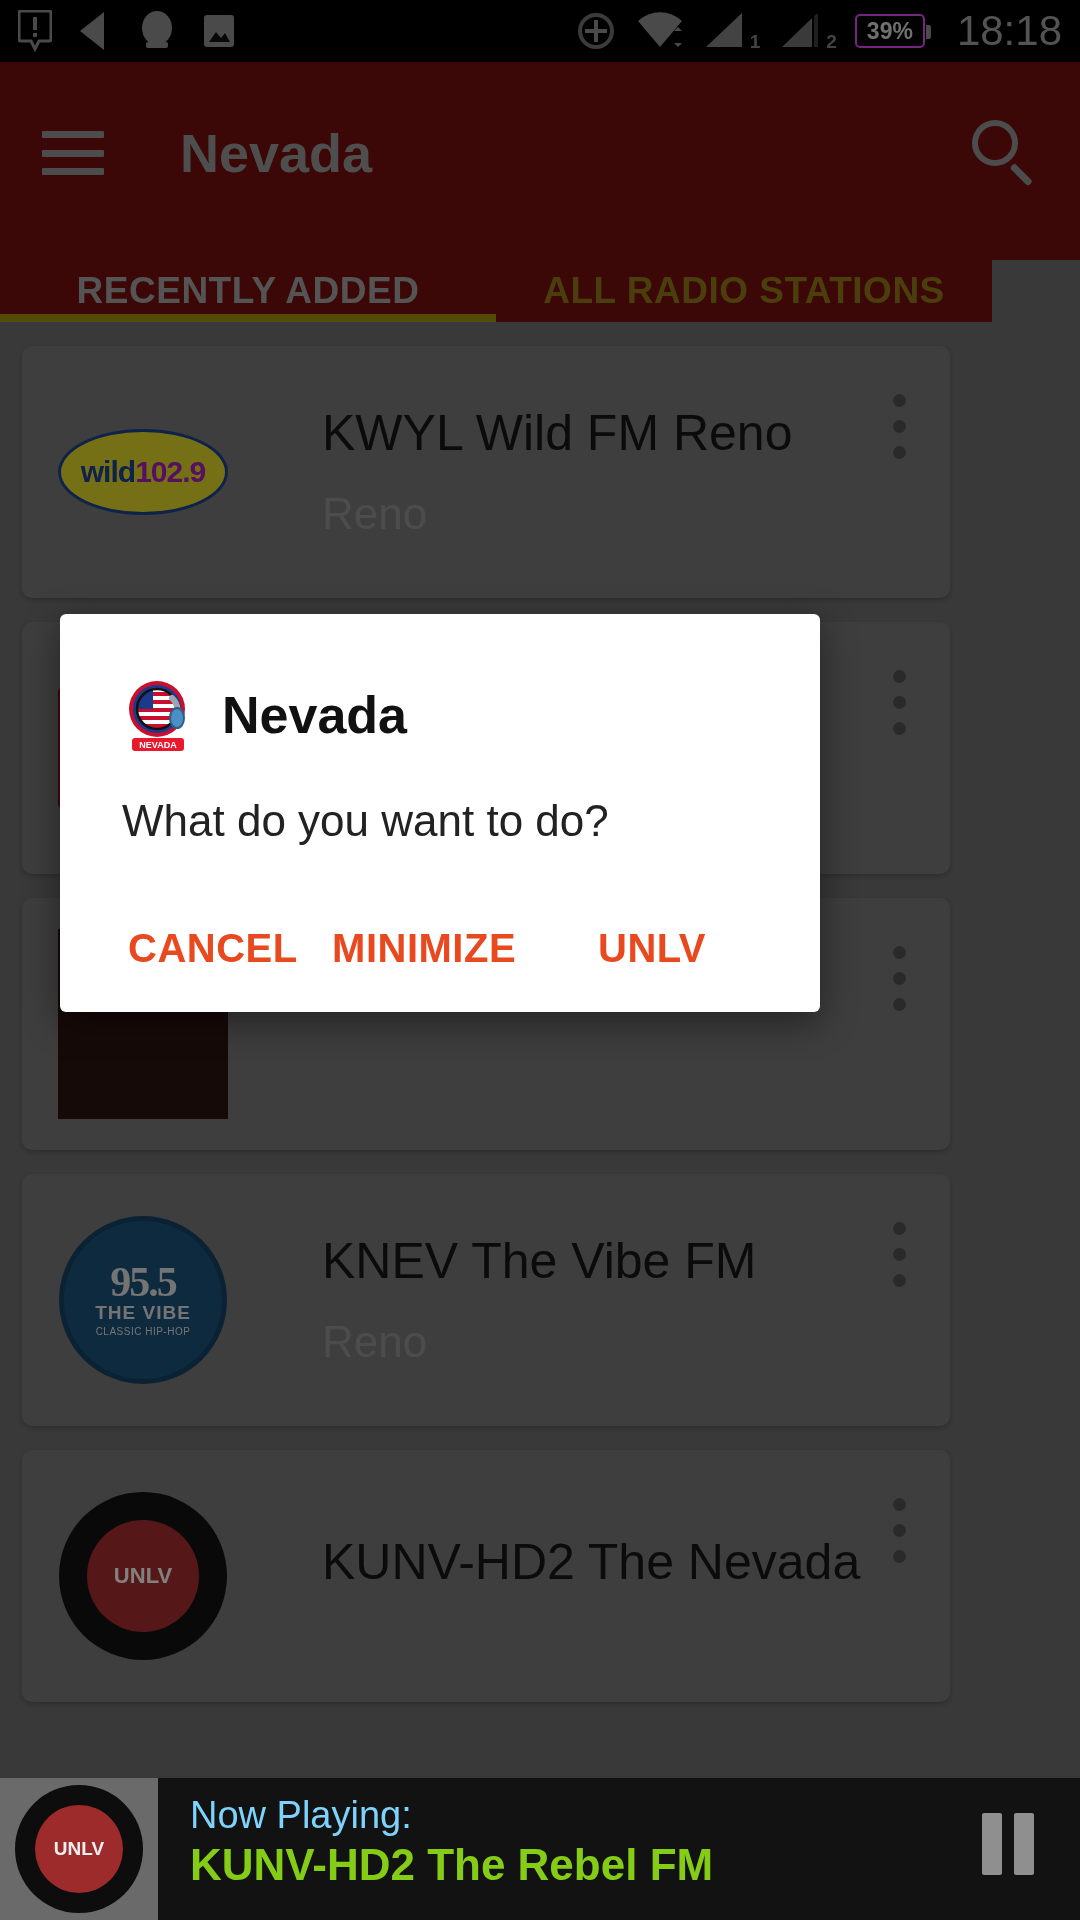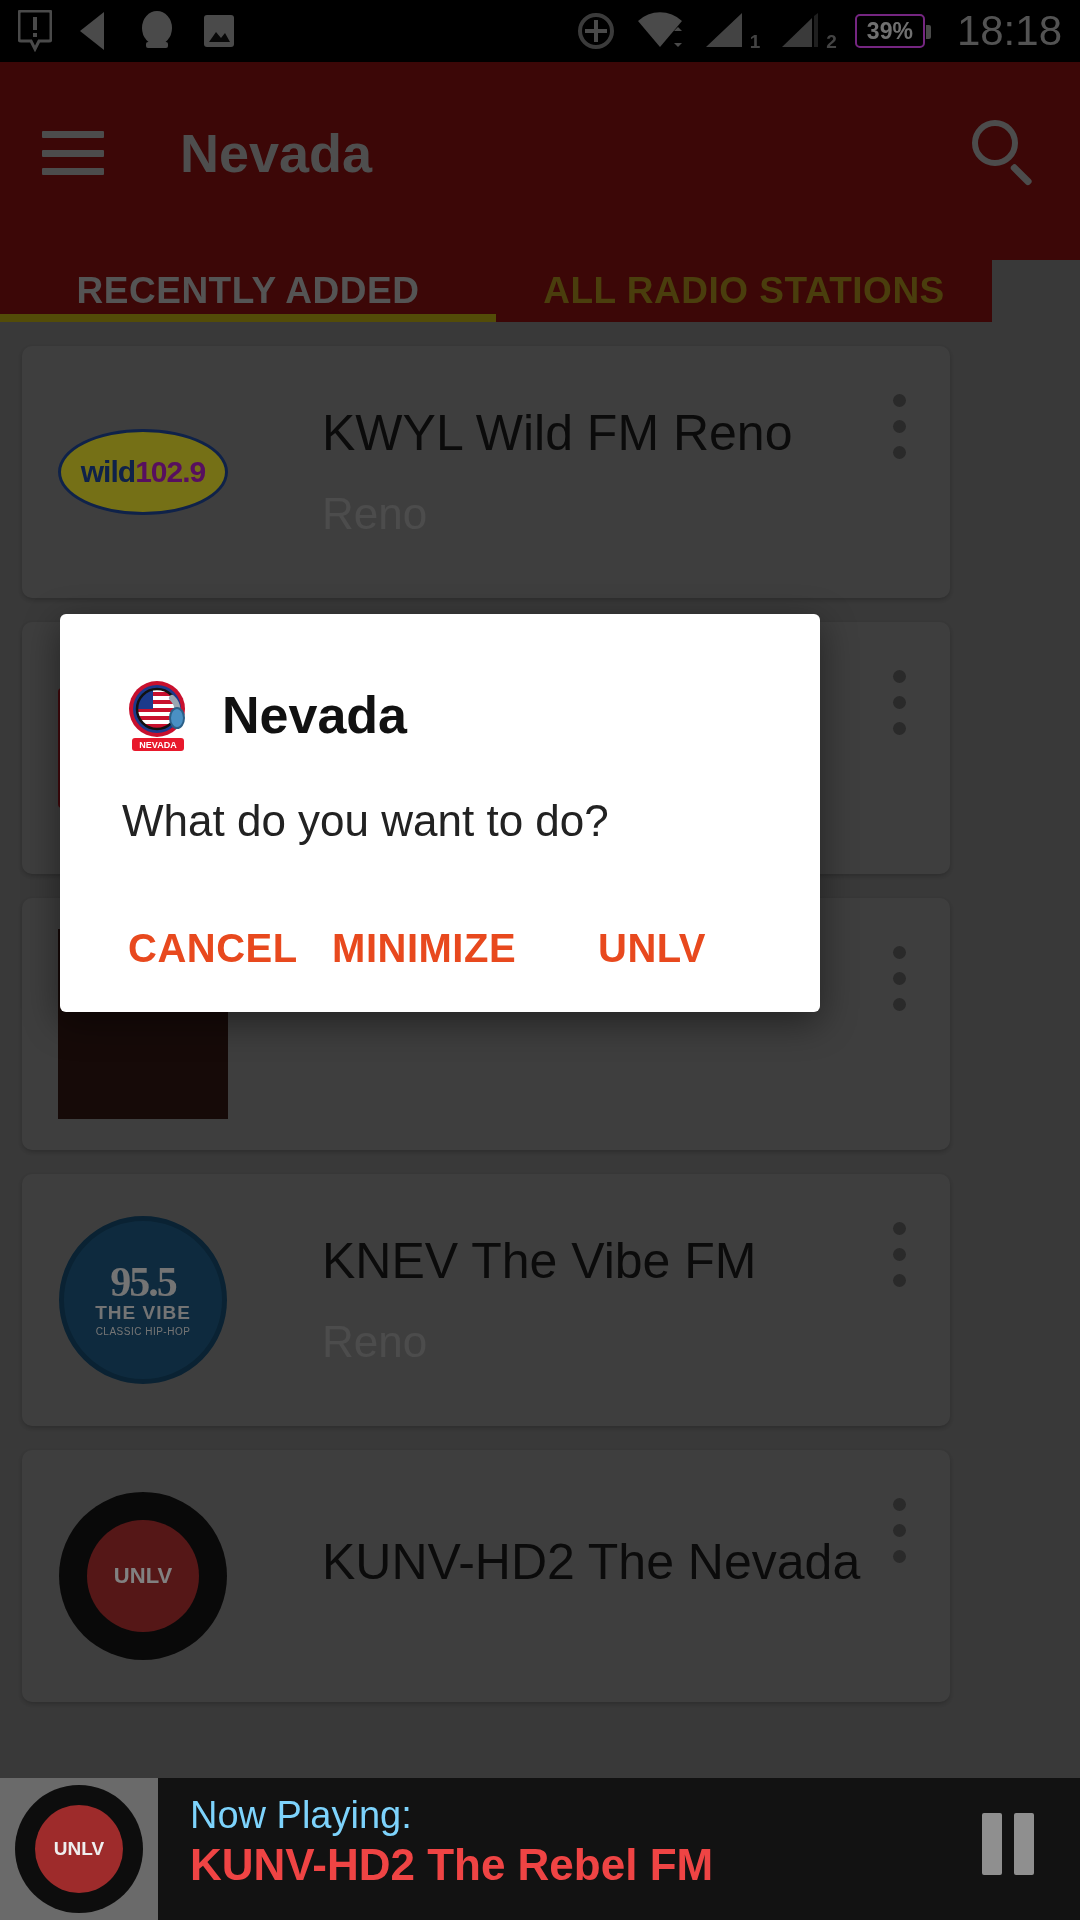--- a/index.html
+++ b/index.html
@@ -123,21 +123,21 @@
     position:absolute; left:0; bottom:0; width:1080px; height:142px; z-index:30;
     display:flex; align-items:stretch; background:transparent;
   }
   #player .art{
     width:158px; height:142px; background:#6a6a6a; display:flex; align-items:center; justify-content:center;
   }
   #player .art .c{ width:128px;height:128px;border-radius:50%;background:#0d0d0d;display:flex;align-items:center;justify-content:center;}
   #player .art .c .i{ width:88px;height:88px;border-radius:50%;background:#9e2b2b;display:flex;align-items:center;justify-content:center;color:#eee;font-size:19px;font-weight:bold;}
   #player .meta{ flex:1; background:#121212; padding:18px 0 0 32px; }
   #player .np{ color:#7dd3fc; font-size:38px; line-height:1.05; }
-  #player .title{ color:#ef4444; font-size:44px; font-weight:bold; margin-top:4px; }
+  #player .title{ color:#84cc16; font-size:44px; font-weight:bold; margin-top:4px; }
   #player .pause{
     background:#121212; display:flex; align-items:center; gap:12px; padding:0 46px 10px 0; cursor:pointer;
   }
   #player .pause i{ display:block; width:20px; height:62px; background:#8f8f8f; border-radius:2px; }
 </style>
 </head>
 <body>
 
 <div id="screen">
 

